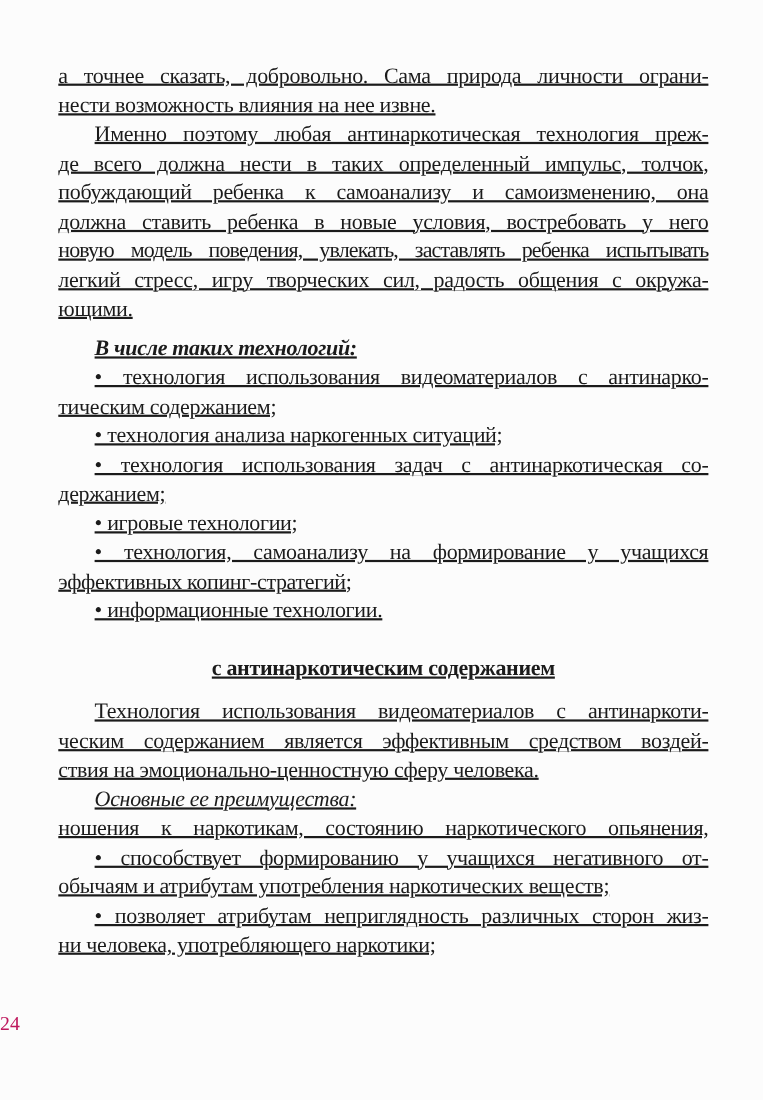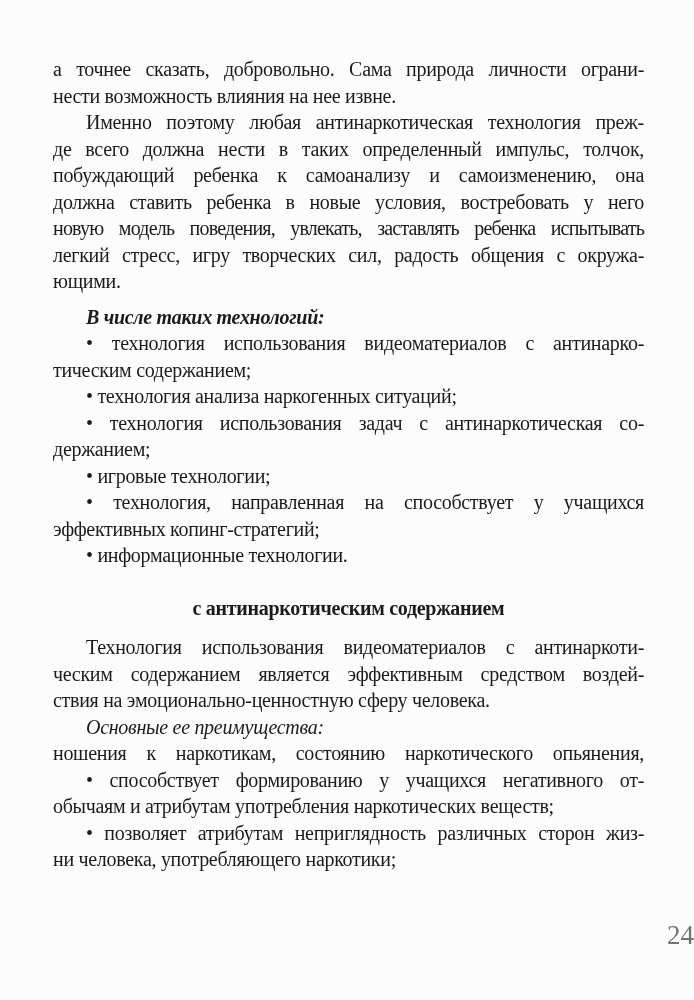--- a/index.html
+++ b/index.html
@@ -19,21 +19,21 @@
   .content {
     position: absolute;
     left: 53px;
     top: 56px;
     width: 591px;
     font-size: 20px;
     line-height: 26.5px;
     letter-spacing: -0.3px;
   }
   .block { margin: 0; }
-  .ln { min-height: 26.5px; }
+  .ln { min-height: 26.5px; text-decoration: underline; }
   .ln.j {
     text-align: justify;
     text-align-last: justify;
   }
   .ln.ind { padding-left: 33px; }
   .ln.tight { letter-spacing: -0.8px; }
   .ln.center { text-align: center; }
   .subheading-bold-italic {
     margin-top: 9px;
     font-weight: bold;
@@ -45,23 +45,23 @@
     font-weight: bold;
   }
   .subheading-italic {
     font-style: italic;
   }
   .page-number {
     position: absolute;
     top: 920px;
     left: 0;
     width: 100%;
-    text-align: right;
-    font-size: 27px;
-    color: #737373;
+    text-align: left;
+    font-size: 18px;
+    color: #be185d;
   }
 </style>
 </head>
 <body>
 
 <div class="page">
   <div class="content" id="content">
       <div class="block paragraph">
         <div class="ln j">а точнее сказать, добровольно. Сама природа личности ограни-</div>
         <div class="ln">нести возможность влияния на нее извне.</div>
@@ -86,21 +86,21 @@
         <div class="ln ind">• технология анализа наркогенных ситуаций;</div>
       </div>
       <div class="block bullet">
         <div class="ln j ind">• технология использования задач с антинаркотическая со-</div>
         <div class="ln">держанием;</div>
       </div>
       <div class="block bullet">
         <div class="ln ind">• игровые технологии;</div>
       </div>
       <div class="block bullet">
-        <div class="ln j ind">• технология, направленная на способствует у учащихся</div>
+        <div class="ln j ind">• технология, самоанализу на формирование у учащихся</div>
         <div class="ln">эффективных копинг-стратегий;</div>
       </div>
       <div class="block bullet">
         <div class="ln ind">• информационные технологии.</div>
       </div>
       <div class="block section-title">
         <div class="ln center">с антинаркотическим содержанием</div>
       </div>
       <div class="block paragraph">
         <div class="ln j ind">Технология использования видеоматериалов с антинаркоти-</div>

